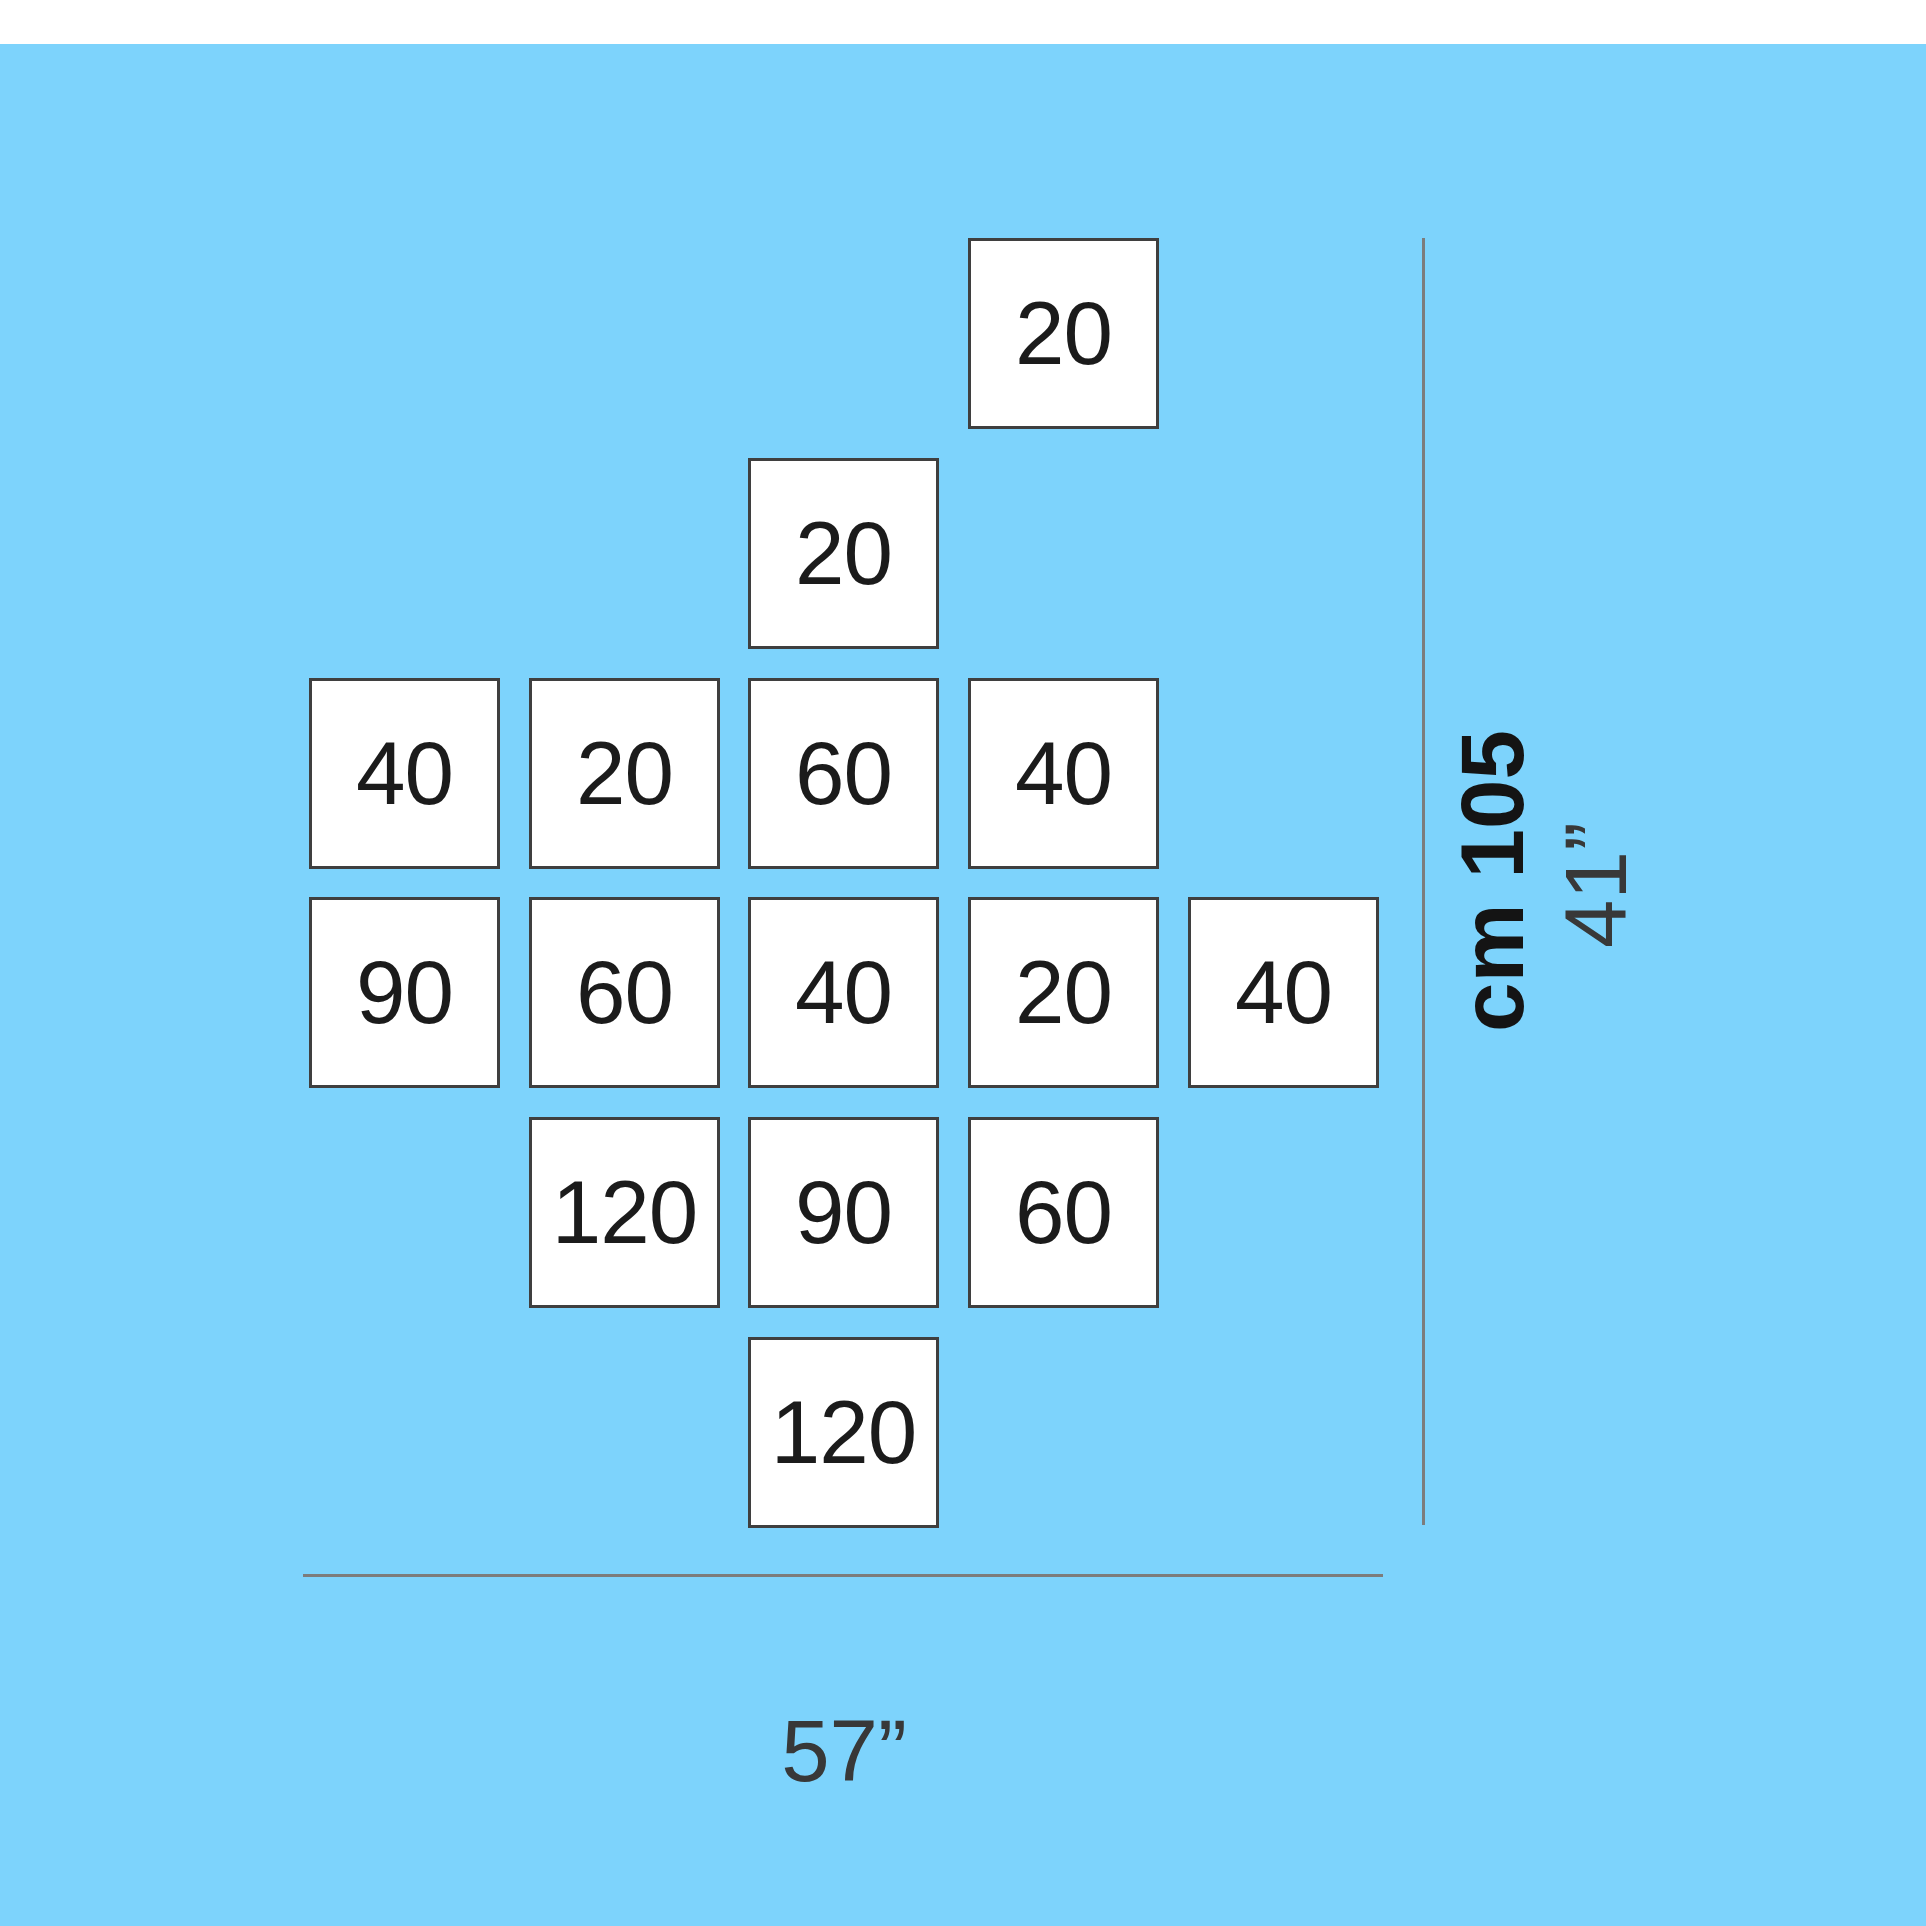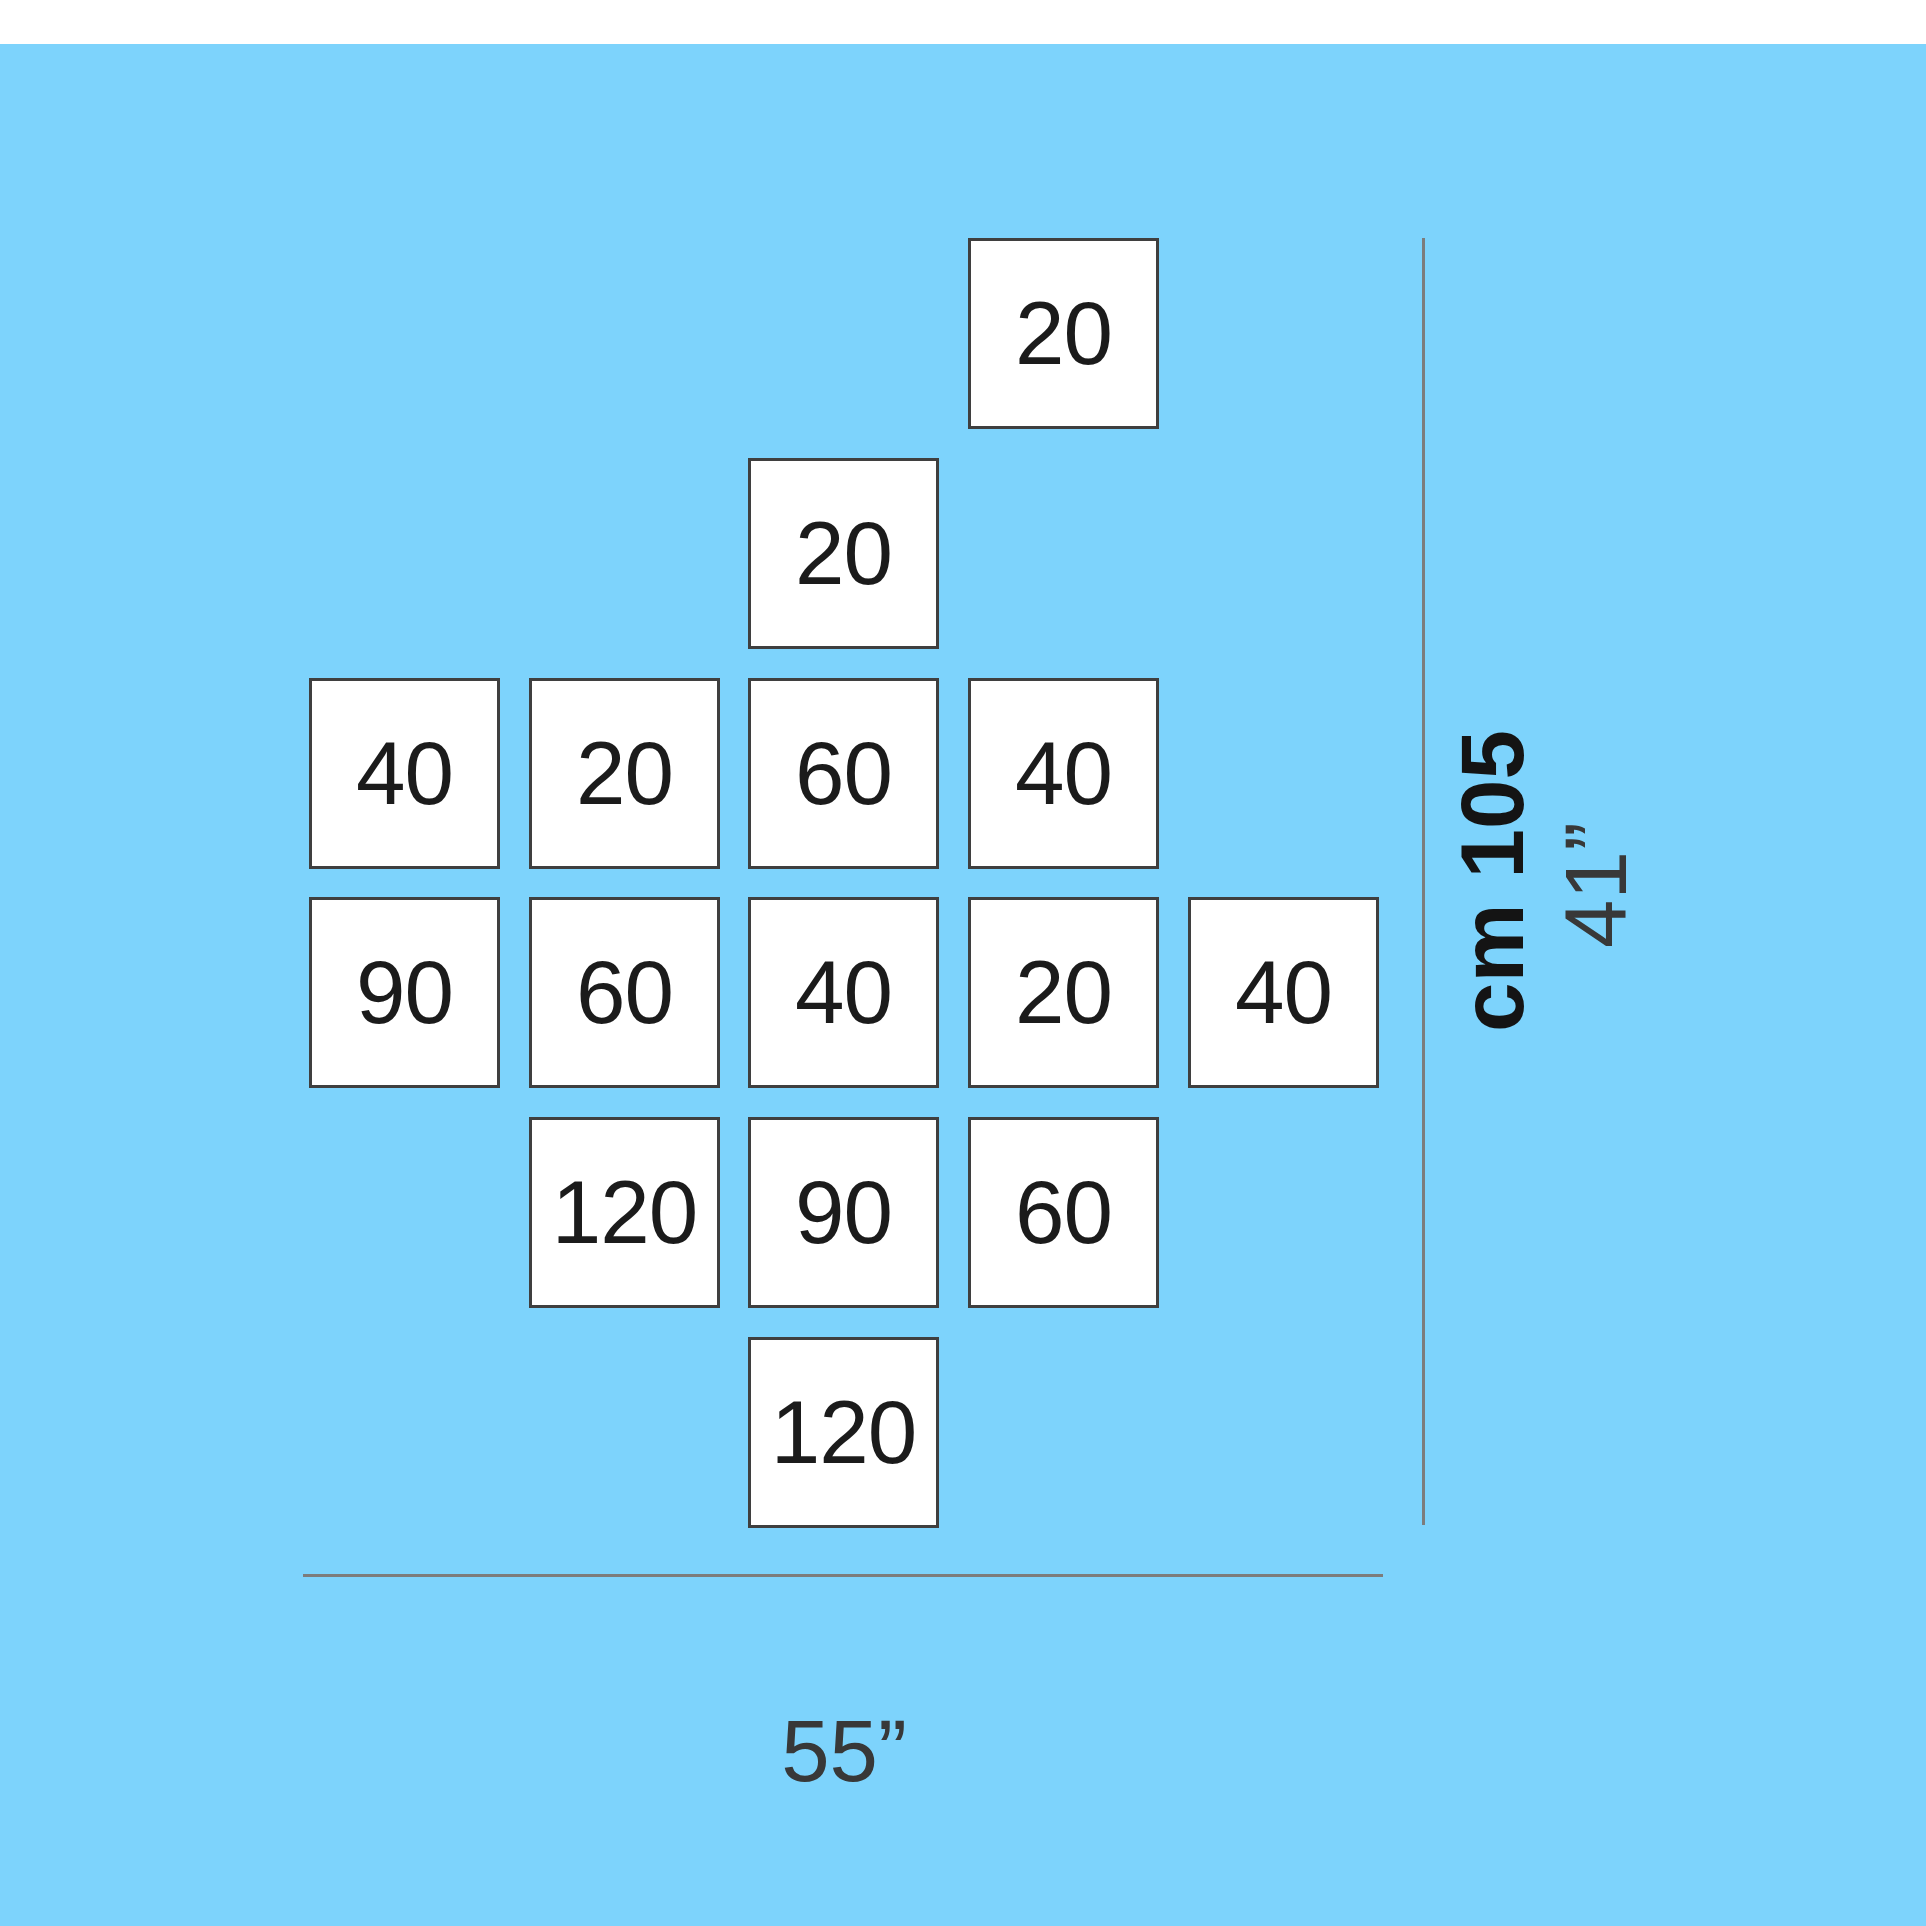--- a/index.html
+++ b/index.html
@@ -127,16 +127,16 @@
 
   <div class="tile" style="left:748px; top:1293px;">
     <span class="num">120</span>
   </div>
 
   <div class="dim-line vertical"></div>
   <div class="dim-line horizontal"></div>
 
   <div id="height-cm-label" class="dim-label rotated cm">cm 105</div>
   <div id="height-inch-label" class="dim-label rotated inch">41”</div>
-  <div id="width-inch-label" class="dim-label inch">55”</div>
+  <div id="width-inch-label" class="dim-label inch">57”</div>
 
 </div>
 
 
 </body></html>

